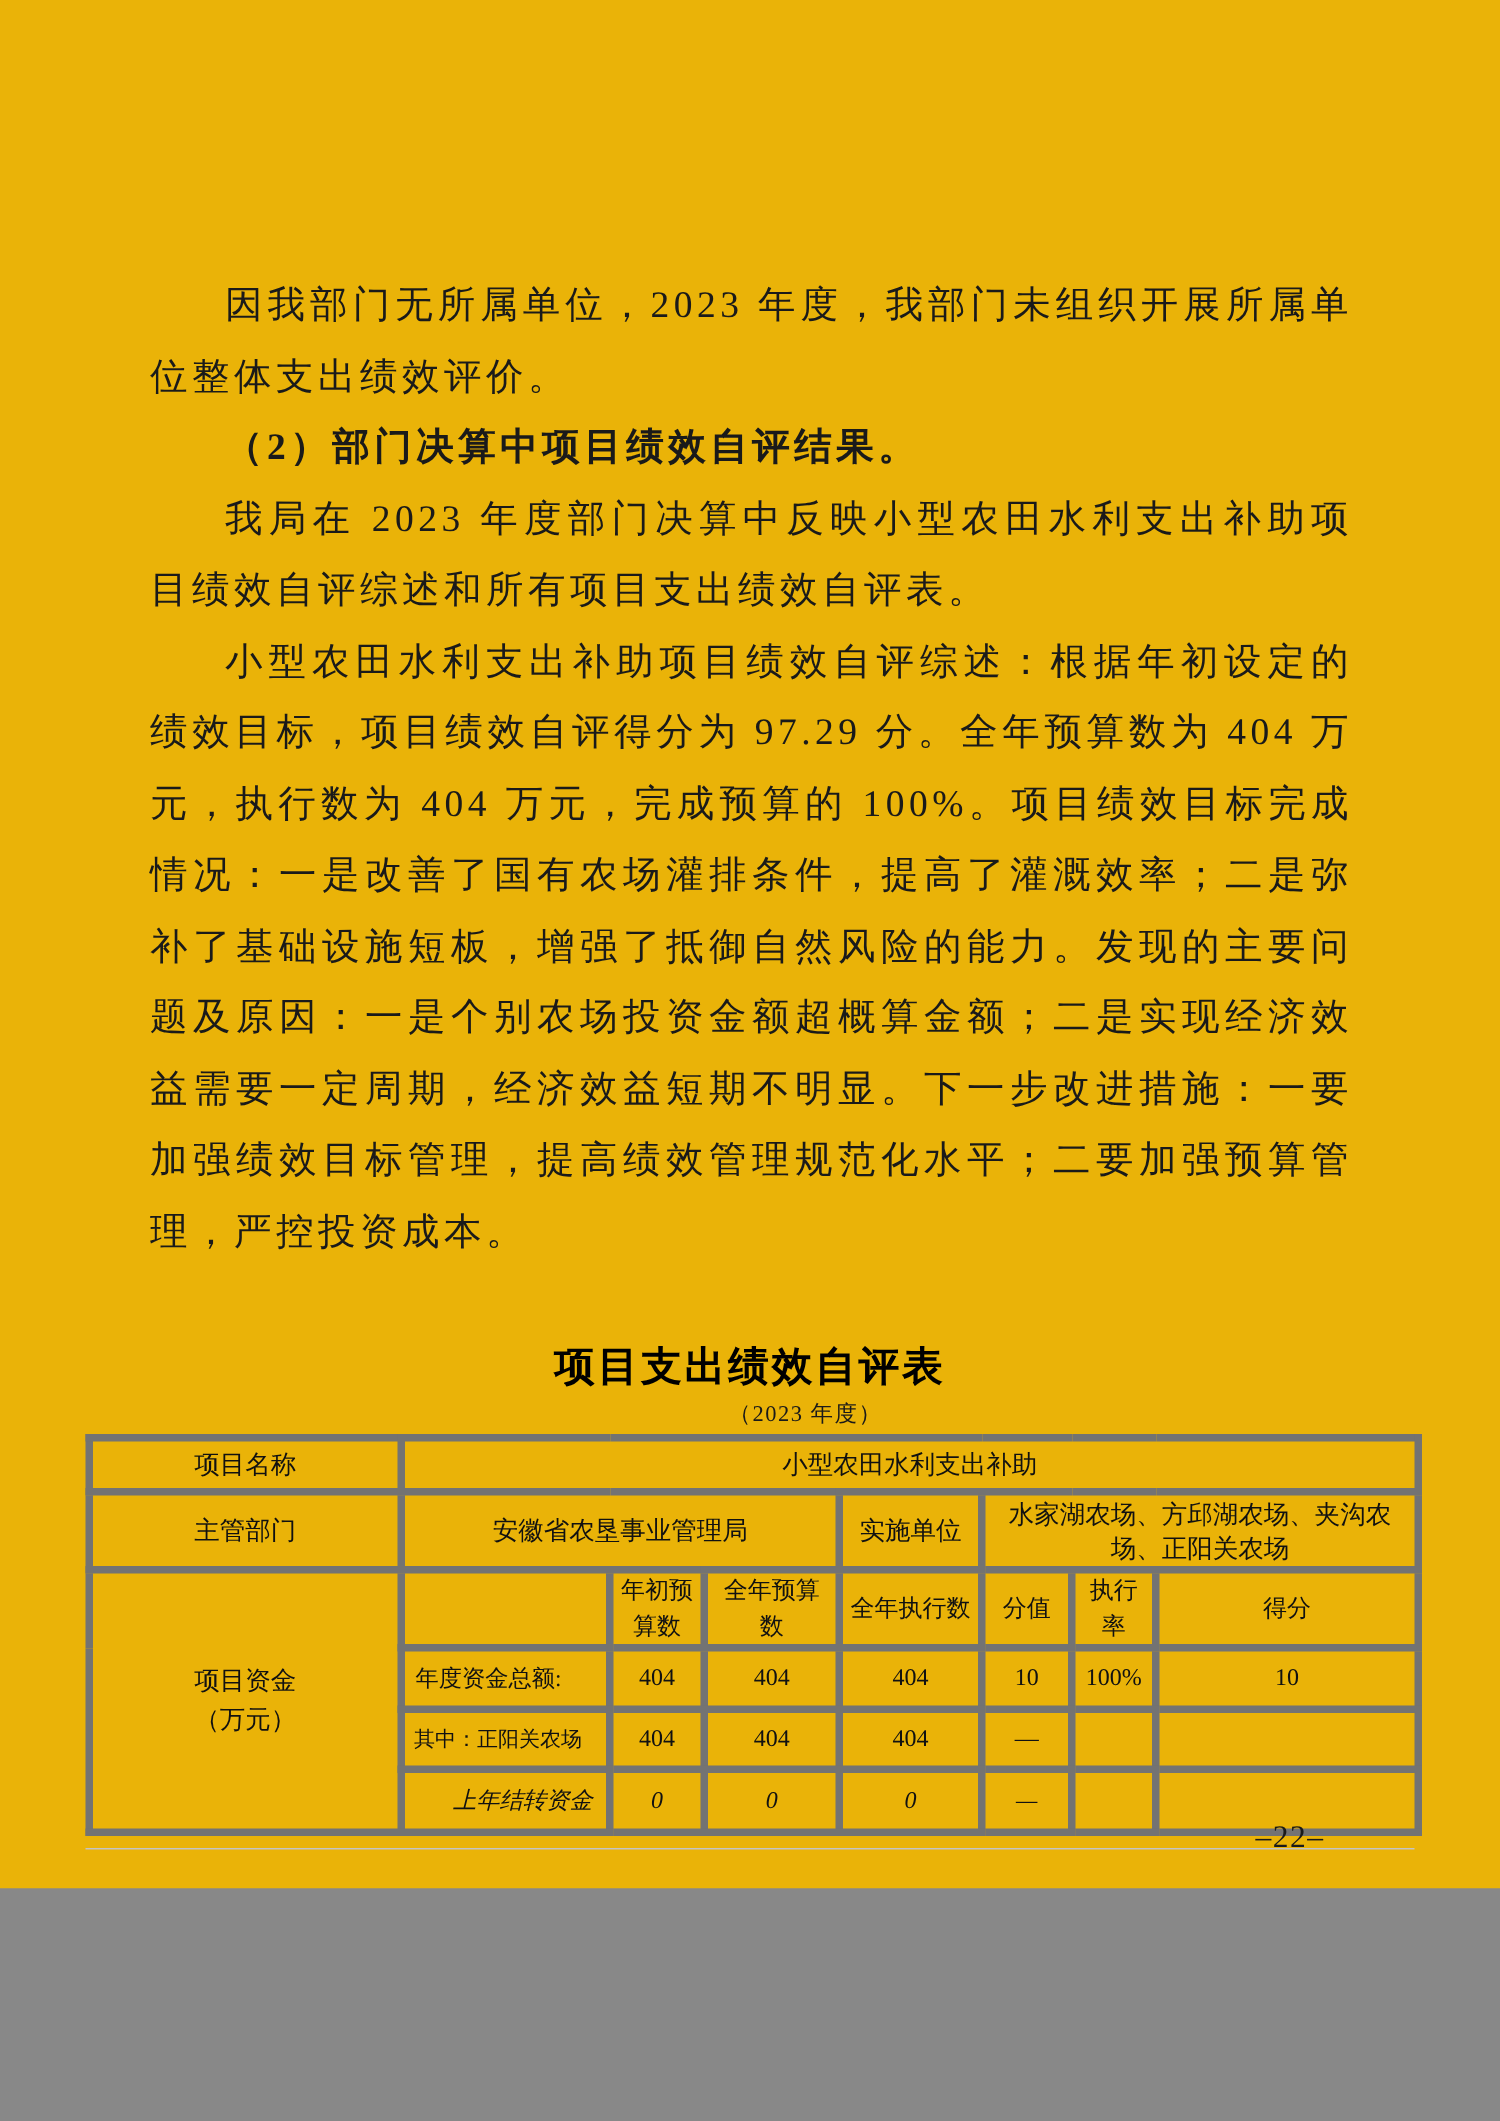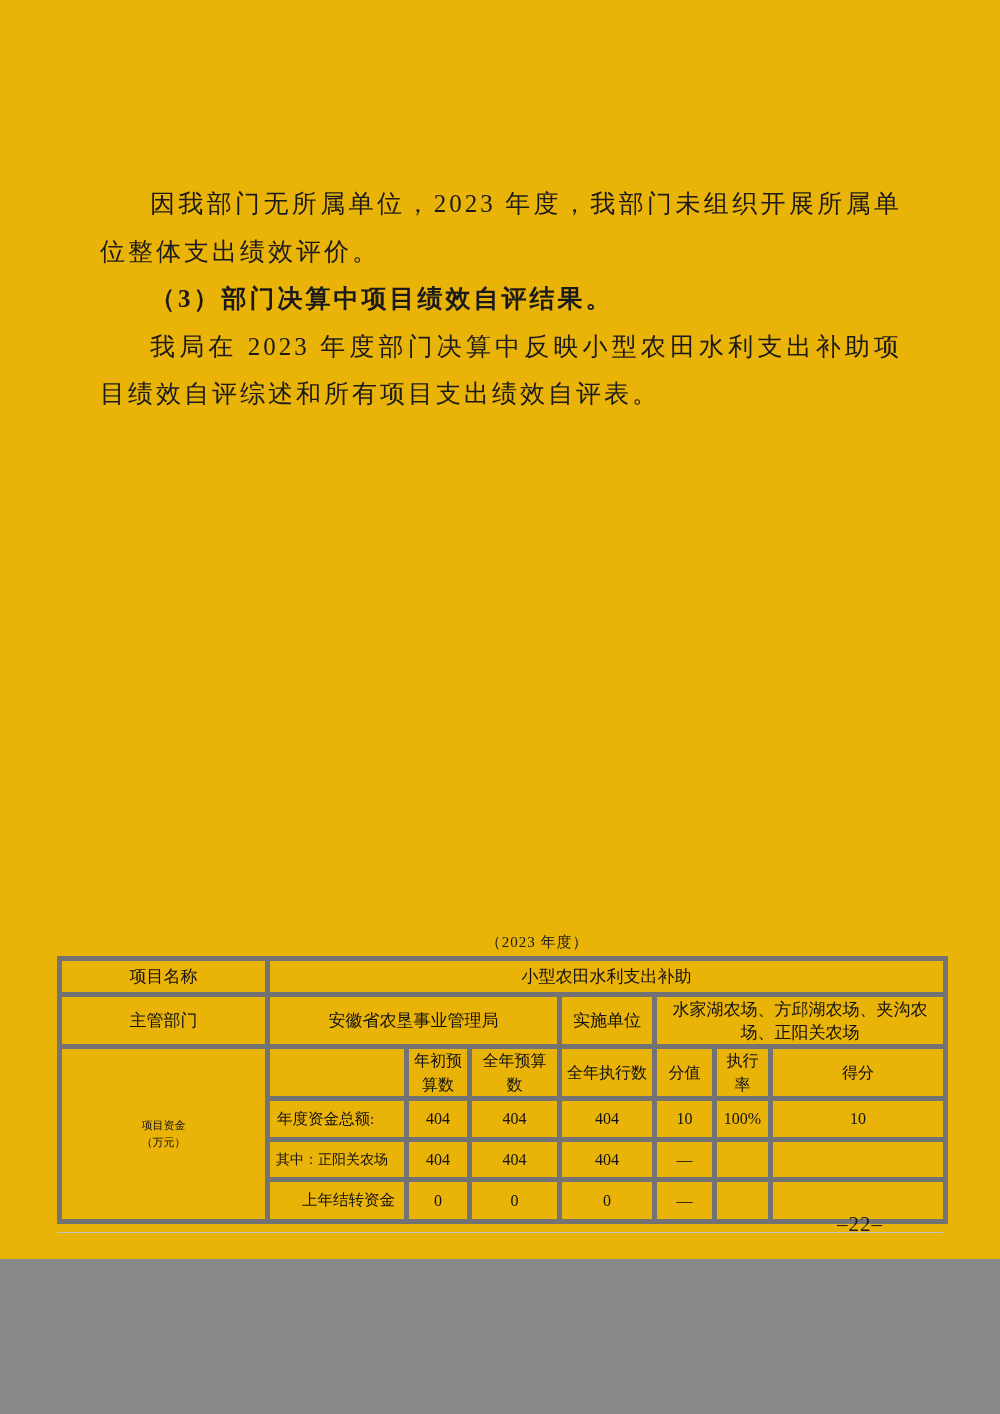--- a/index.html
+++ b/index.html
@@ -58,23 +58,23 @@
     text-align:center;
     vertical-align:middle;
     padding:0 4px;
     overflow:hidden;
   }
   tr.r1{height:36px;}
   tr.r2{height:52px;}
   tr.r3{height:52px;}
   tr.r4{height:41px;}
   tr.r5{height:40px;}
-  tr.r6{height:42px;}
+  tr.r6{height:42px;font-style:italic;}
   td.head-label{font-size:17px;}
-  td.funds{white-space:pre-line;font-size:11px;line-height:1.55;}
+  td.funds{white-space:pre-line;font-size:17px;line-height:1.55;}
   td.unit-val{font-size:17px;letter-spacing:0;padding:0 2px;}
   td.hdr{line-height:1.45;}
   tr.r4 td.lbl{text-align:left;padding-left:7px;font-size:15.5px;}
   tr.r5 td.lbl{text-align:left;padding-left:6px;font-size:14px;letter-spacing:0;}
   tr.r6 td.lbl{text-align:right;padding-right:9px;font-size:15.5px;}
   .faint-line{
     position:absolute;
     left:57px;top:1232px;width:886px;height:1px;
     background:#c4c4c4;
   }
@@ -85,24 +85,26 @@
     letter-spacing:1px;
   }
 </style>
 </head>
 <body>
 
 <div class="page">
 
   <div class="body-text">
     <p>因我部门无所属单位，2023 年度，我部门未组织开展所属单位整体支出绩效评价。</p>
-    <p class="bold">（3）部门决算中项目绩效自评结果。</p>
+    <p class="bold">（2）部门决算中项目绩效自评结果。</p>
     <p>我局在 2023 年度部门决算中反映小型农田水利支出补助项目绩效自评综述和所有项目支出绩效自评表。</p>
+    <p>小型农田水利支出补助项目绩效自评综述：根据年初设定的绩效目标，项目绩效自评得分为 97.29 分。全年预算数为 404 万元，执行数为 404 万元，完成预算的 100%。项目绩效目标完成情况：一是改善了国有农场灌排条件，提高了灌溉效率；二是弥补了基础设施短板，增强了抵御自然风险的能力。发现的主要问题及原因：一是个别农场投资金额超概算金额；二是实现经济效益需要一定周期，经济效益短期不明显。下一步改进措施：一要加强绩效目标管理，提高绩效管理规范化水平；二要加强预算管理，严控投资成本。</p>
   </div>
 
+  <div class="tbl-title">项目支出绩效自评表</div>
   <div class="tbl-subtitle">（2023 年度）</div>
 
   <table class="selfeval">
     <colgroup>
       <col style="width:208px">
       <col style="width:139px">
       <col style="width:63px">
       <col style="width:90px">
       <col style="width:95px">
       <col style="width:60px">

